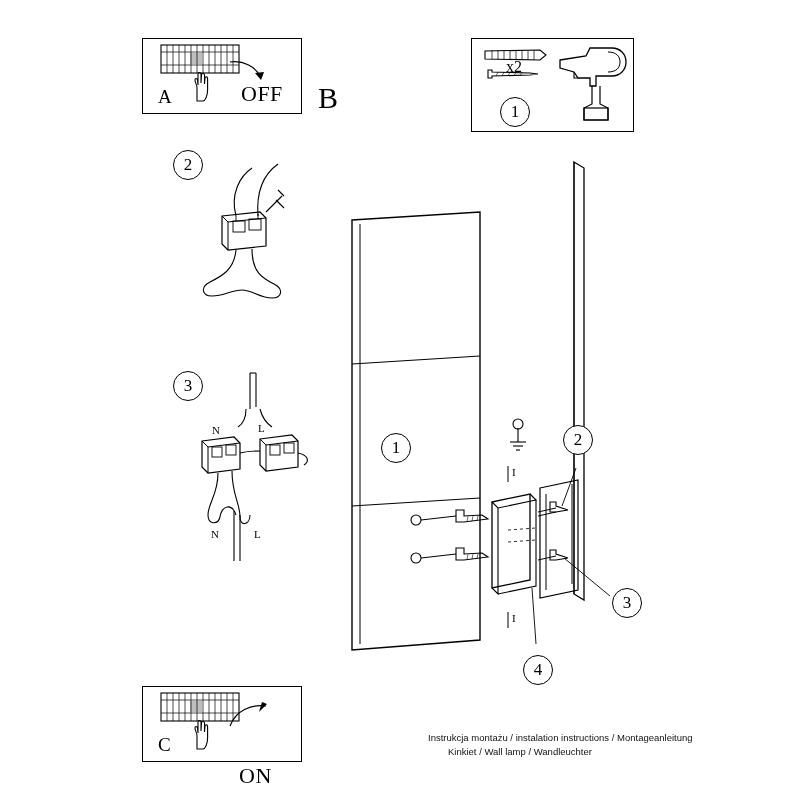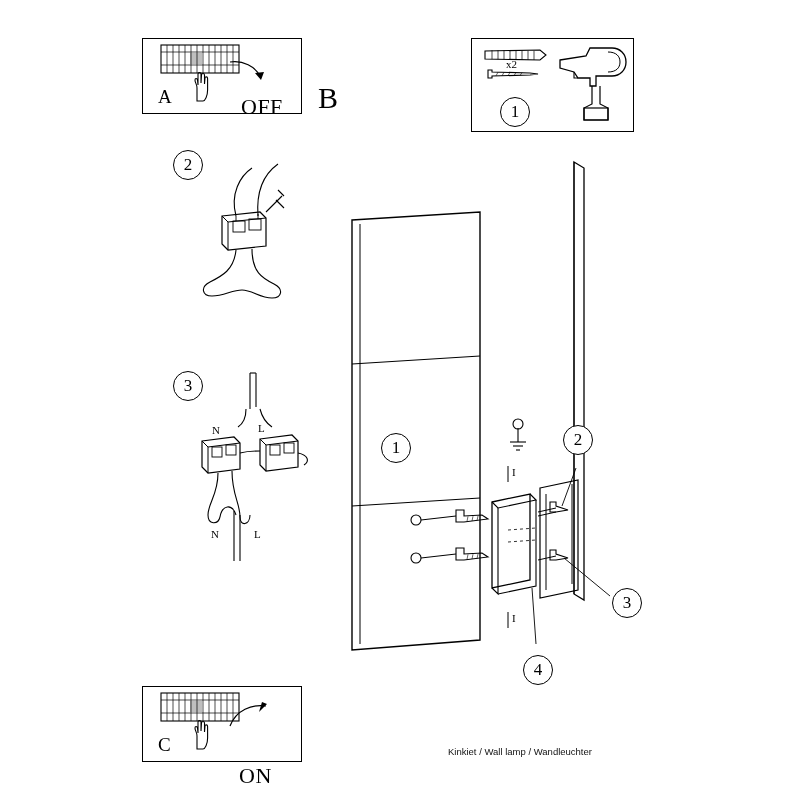--- a/index.html
+++ b/index.html
@@ -117,21 +117,21 @@
          L22 10 C22 8.4 24.6 8.4 24.6 10.4 L24.6 22
          C24.6 28 22 33 20 33 Z"></path>
   </svg>
 
   <svg class="abs" style="left:228px; top:58px;" width="40" height="30" viewBox="0 0 40 30">
     <path class="ln" stroke-width="1.2" d="M2 4 C14 2 28 8 33 20"></path>
     <path d="M33 22 L27 15 L36 14 Z" fill="#000"></path>
   </svg>
 
   <div class="letter" style="left:158px; top:86px;">A</div>
-  <div class="word" style="left:241px; top:94px;">OFF</div>
+  <div class="word" style="left:241px; top:81px;">OFF</div>
 
   <div class="big-letter" style="left:318px; top:81px;">B</div>
 
   <div class="panel" style="left:471px; top:38px; width:163px; height:94px;"></div>
 
   <svg class="abs" style="left:482px; top:47px;" width="66" height="16" viewBox="0 0 66 16">
     <path class="ln" stroke-width="1.1" d="M3 4 L3 12 L58 13 L64 8 L58 3 Z"></path>
     <g stroke="#000" stroke-width="0.7">
       <line x1="10" y1="3.2" x2="10" y2="12.2"></line>
       <line x1="16" y1="3.3" x2="16" y2="12.3"></line>
@@ -148,21 +148,21 @@
     <path class="ln" stroke-width="1.1" d="M2 2 L2 10 L6 10 L6 8 L44 7 L52 6 L44 5 L6 4 L6 2 Z"></path>
     <g stroke="#000" stroke-width="0.6">
       <line x1="12" y1="4.2" x2="10" y2="7.8"></line>
       <line x1="18" y1="4.3" x2="16" y2="7.8"></line>
       <line x1="24" y1="4.4" x2="22" y2="7.7"></line>
       <line x1="30" y1="4.5" x2="28" y2="7.6"></line>
       <line x1="36" y1="4.6" x2="34" y2="7.5"></line>
     </g>
   </svg>
 
-  <div class="small-label" style="left:506px; top:58px; font-size:11px;">x2</div>
+  <div class="small-label" style="left:506px; top:58px; font-size:16px;">x2</div>
 
   <svg class="abs" style="left:556px; top:42px;" width="74" height="82" viewBox="0 0 74 82">
     <path class="ln" stroke-width="1.3" d="M4 18 L30 14 L34 6 L56 6 C64 6 70 12 70 20 C70 28 64 34 56 34 L40 34
          L40 44 L34 44 L34 36 L22 36 L18 30 L4 26 Z"></path>
     <path class="ln" stroke-width="1.2" d="M36 44 L36 62 L28 66 L28 78 L52 78 L52 66 L44 62 L44 44"></path>
     <rect class="ln" x="28" y="66" width="24" height="12" stroke-width="1.2"></rect>
     <path class="ln" stroke-width="1.1" d="M18 30 L18 36 L22 36"></path>
     <path class="ln" stroke-width="1" d="M52 10 C60 10 64 14 64 20 C64 26 60 30 52 30"></path>
   </svg>
 
@@ -333,15 +333,16 @@
   </svg>
 
   <svg class="abs" style="left:226px; top:700px;" width="44" height="32" viewBox="0 0 44 32">
     <path class="ln" stroke-width="1.2" d="M4 26 C10 10 26 4 40 6"></path>
     <path d="M41 4 L33 12 L36 2 Z" fill="#000"></path>
   </svg>
 
   <div class="letter" style="left:158px; top:734px;">C</div>
   <div class="word" style="left:239px; top:763px;">ON</div>
 
+  <div class="footer-text" style="left:428px; top:731px;">Instrukcja montażu / instalation instructions / Montageanleitung</div>
   <div class="footer-text" style="left:448px; top:745px;">Kinkiet / Wall lamp / Wandleuchter</div>
 
 </div>
 
 </body></html>

